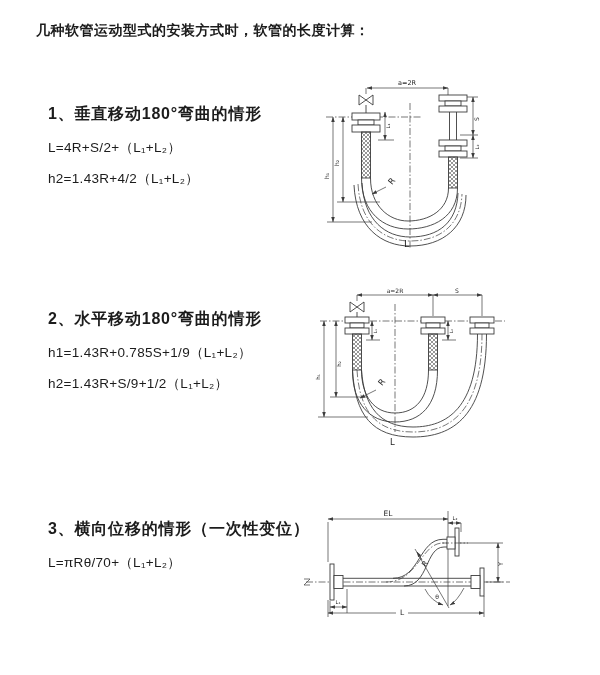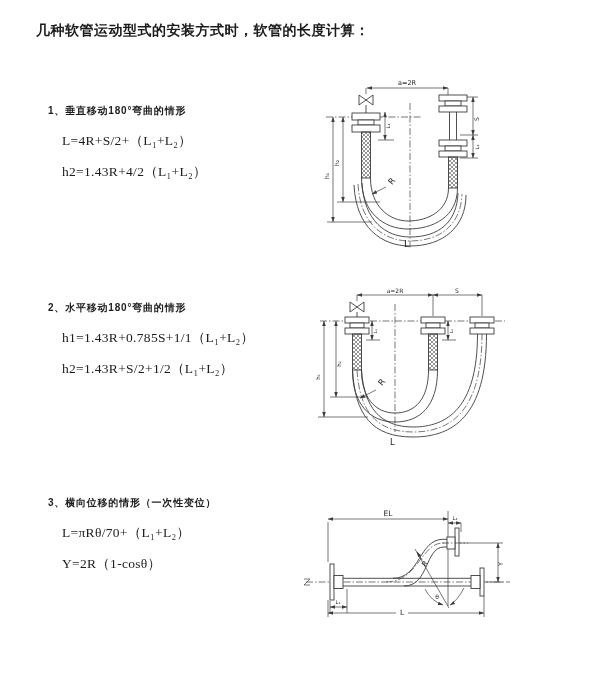--- a/index.html
+++ b/index.html
@@ -1,22 +1,22 @@
 <!DOCTYPE html>
 <html><head>
 <meta charset="utf-8">
 <style>
   html,body{margin:0;padding:0;background:#fff;}
   .page{position:relative;width:544px;height:675px;background:#ffffff;overflow:hidden;
         font-family:"Liberation Sans","DejaVu Sans",sans-serif;color:#1c1c1c;}
   .title{position:absolute;left:36px;top:22px;font-size:14px;font-weight:bold;letter-spacing:0.5px;white-space:nowrap;}
   .sec{position:absolute;left:48px;white-space:nowrap;}
-  .sec .heading{font-size:10px;font-weight:bold;letter-spacing:0.8px;margin:0 0 11px 0;}
-  .sec .formula{font-size:13.5px;font-weight:400;letter-spacing:0.3px;margin-left:14px;height:30.5px;line-height:24px;font-family:Liberation Serif, serif;}
-  #sec1{top:104px;} #sec2{top:301px;} #sec3{top:496px;}
+  .sec .heading{font-size:16px;font-weight:bold;letter-spacing:0.8px;margin:0 0 11px 0;}
+  .sec .formula{font-size:13.5px;font-weight:400;letter-spacing:0.3px;height:30.5px;line-height:24px;}
+  #sec1{top:104px;} #sec2{top:309px;} #sec3{top:519px;}
   .diag{position:absolute;}
   #d1{left:310px;top:73px;} #d2{left:310px;top:280px;} #d3{left:298px;top:494px;}
   svg .ln{stroke:#3c3c3c;stroke-width:0.9;fill:none;stroke-linecap:butt;}
   svg .thin{stroke-width:0.7;}
   svg .cl{stroke-dasharray:7 2 1.5 2;stroke-width:0.7;}
   svg .fit{fill:#ffffff;stroke:#3c3c3c;stroke-width:0.9;}
   svg text{font-family:"DejaVu Sans","Liberation Sans",sans-serif;fill:#1e1e1e;stroke:none;}
 </style>
 </head>
 <body>
@@ -26,28 +26,27 @@
   <div class="title">几种软管运动型式的安装方式时，软管的长度计算：</div>
 
   <div class="sec" id="sec1">
     <div class="heading">1、垂直移动180°弯曲的情形</div>
     <div class="formula">L=4R+S/2+（L₁+L₂）</div>
     <div class="formula">h2=1.43R+4/2（L₁+L₂）</div>
   </div>
 
   <div class="sec" id="sec2">
     <div class="heading">2、水平移动180°弯曲的情形</div>
-    <div class="formula">h1=1.43R+0.785S+1/1（L₁+L₂）</div>
-    <div class="formula">h2=1.43R+S/2+1/2（L₁+L₂）</div>
+    <div class="formula">h1=1.43R+0.785S+1/9（L₁+L₂）</div>
+    <div class="formula">h2=1.43R+S/9+1/2（L₁+L₂）</div>
   </div>
 
   <div class="sec" id="sec3">
     <div class="heading">3、横向位移的情形（一次性变位）</div>
     <div class="formula">L=πRθ/70+（L₁+L₂）</div>
-    <div class="formula">Y=2R（1-cosθ）</div>
   </div>
 
   <svg id="d1" class="diag" width="290" height="187" viewBox="0 0 290 187">
     <defs>
       <marker id="ar1" viewBox="0 0 10 10" refX="9" refY="5" markerWidth="8" markerHeight="8" orient="auto-start-reverse">
         <path d="M0,1.8 L9.5,5 L0,8.2 Z" fill="#3c3c3c"></path>
       </marker>
       <pattern id="hp1" width="4" height="4" patternUnits="userSpaceOnUse">
         <path d="M0,0 L4,4 M4,0 L0,4" stroke="#6a6a6a" stroke-width="0.7"></path>
       </pattern>

